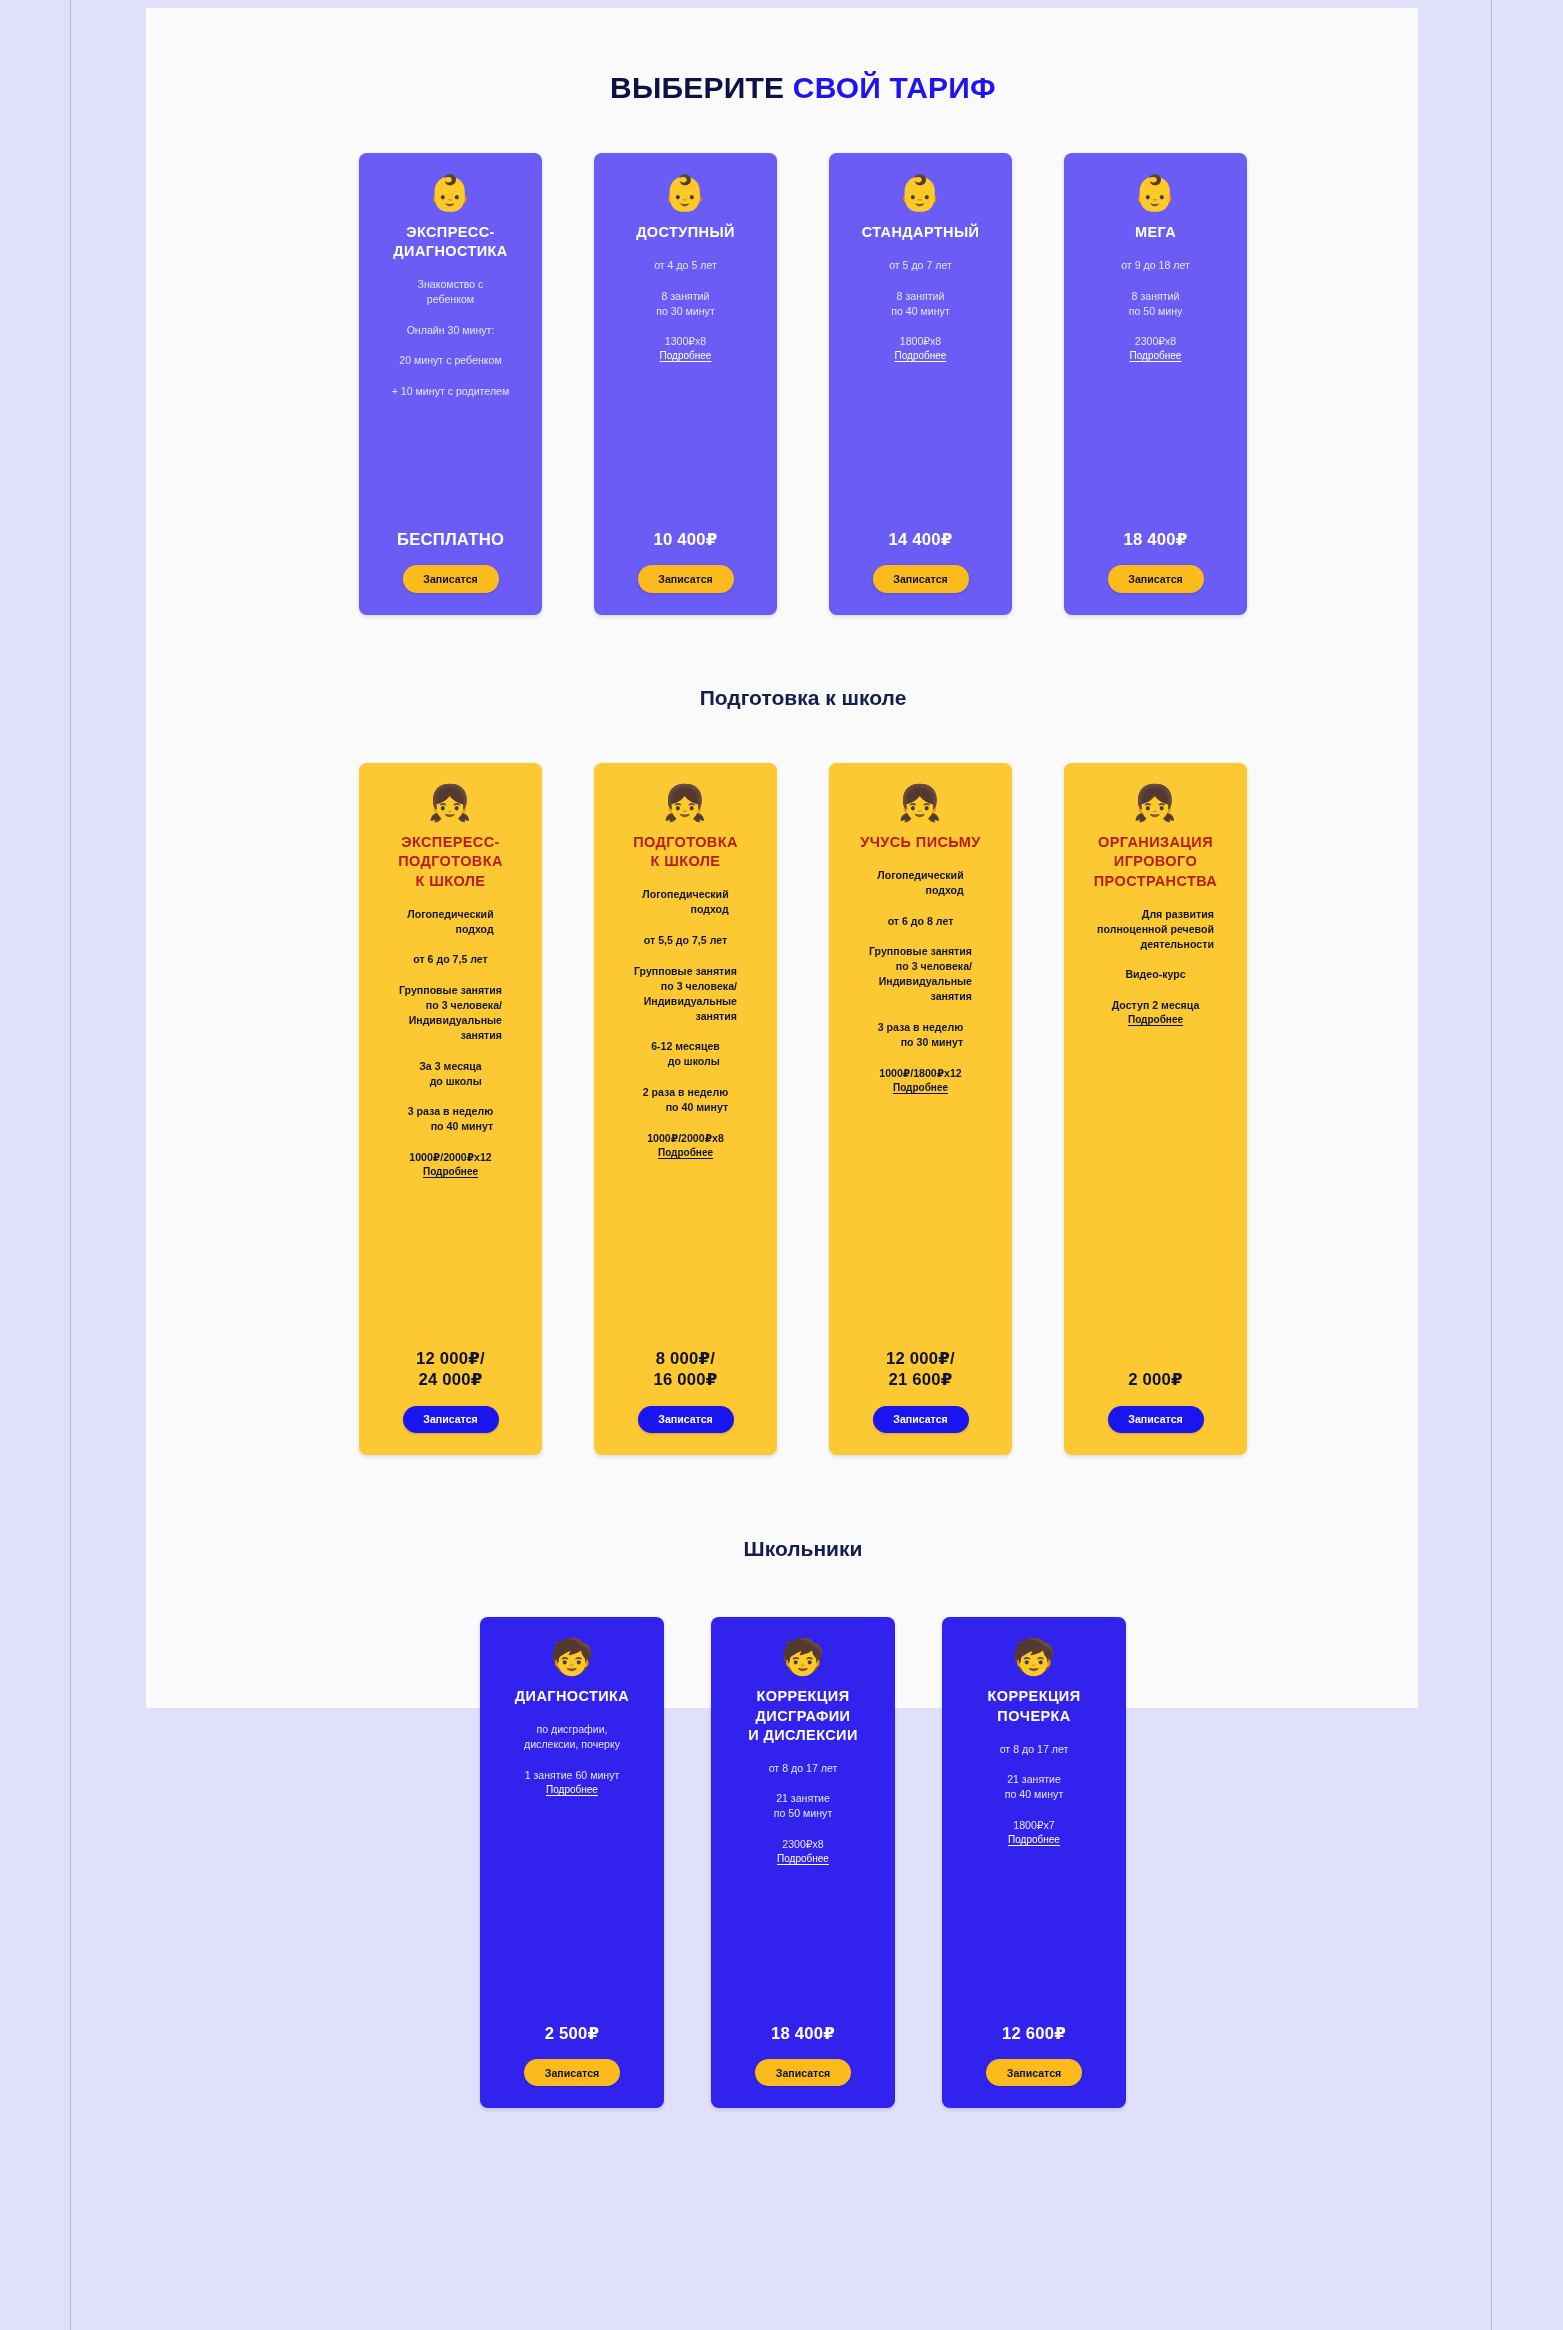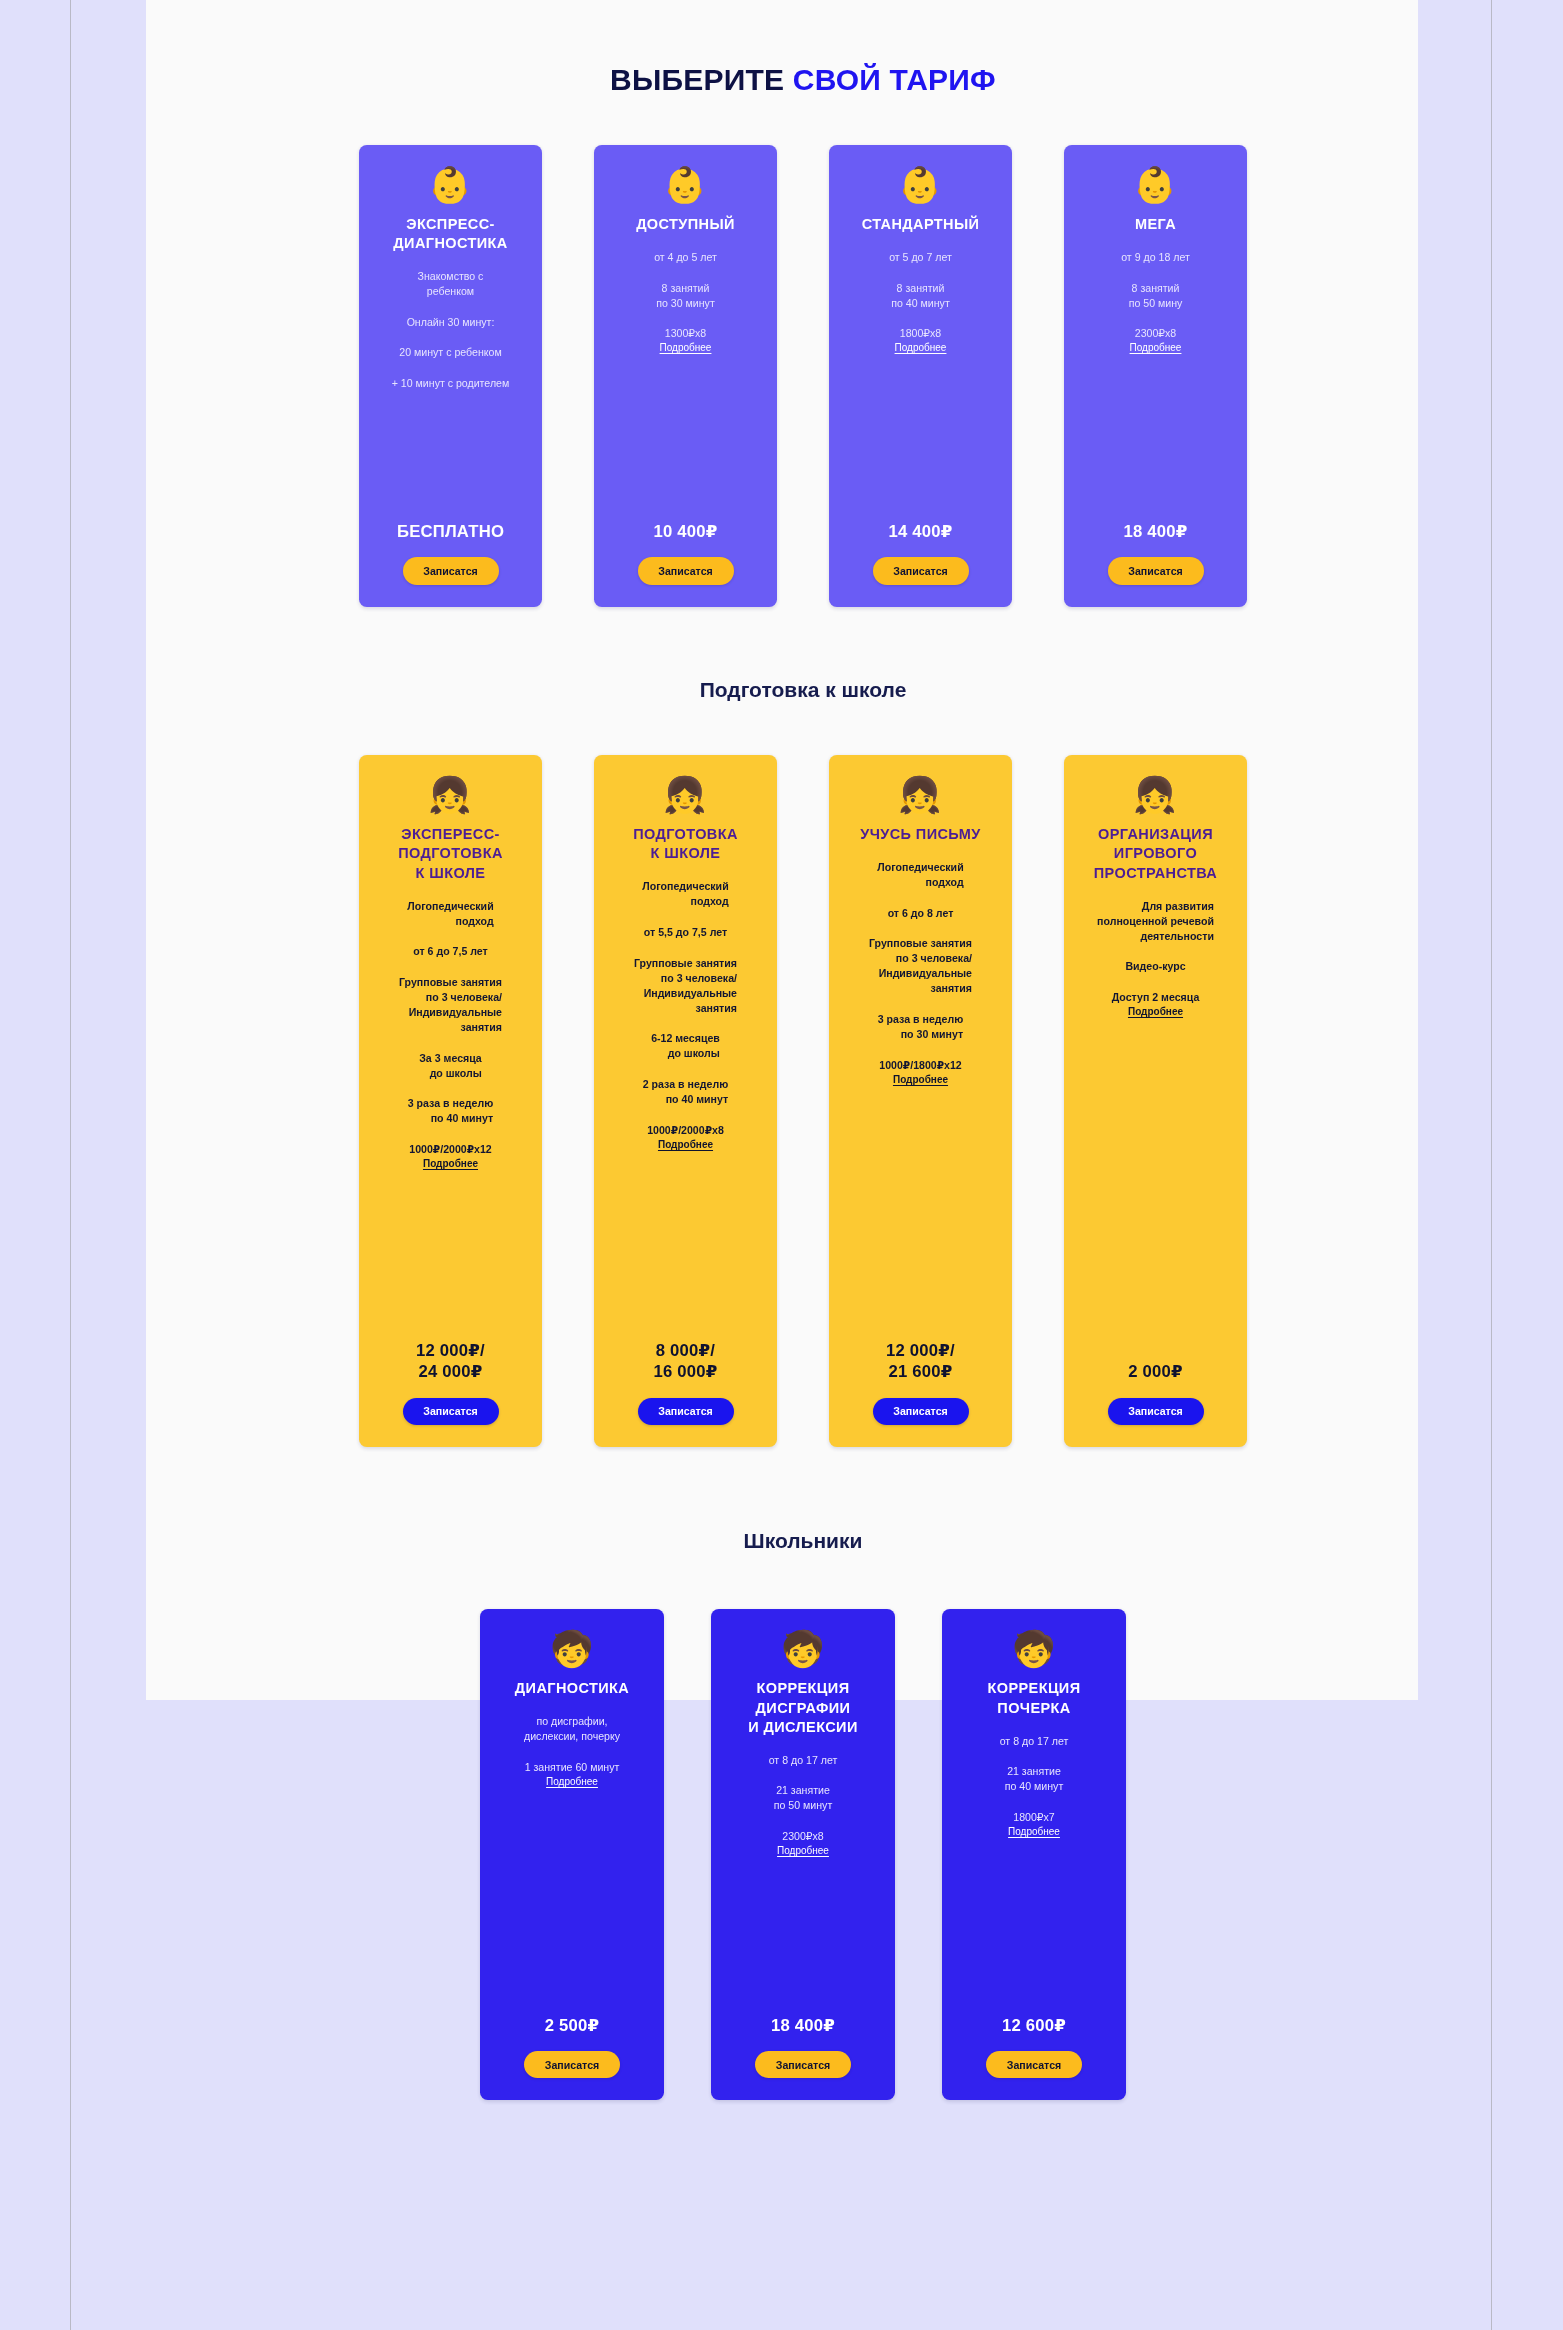--- a/index.html
+++ b/index.html
@@ -20,21 +20,21 @@
     overflow: hidden;
   }
 
   .edge-rule { position: absolute; top: 0; bottom: 0; width: 1.1px; background: #b9b9c6; }
   .edge-rule.left  { left: 70px; }
   .edge-rule.right { left: 1491px; }
 
   .content-sheet {
     position: absolute;
     left: 146px;
-    top: 0;
+    top: 8px;
     width: 1272px;
     height: 1700px;
     background: #fafafa;
     padding-left: 42px;
   }
 
   .inner {
     width: 100%;
     padding-top: 63px;
   }
@@ -99,21 +99,21 @@
 
   .card-title {
     font-size: 14.5px;
     font-weight: 700;
     letter-spacing: 0.4px;
     line-height: 1.33;
     white-space: pre-line;
   }
   .card.purple .card-title,
   .card.blue   .card-title { color: #ffffff; }
-  .card.yellow .card-title { color: #4c1d95; }
+  .card.yellow .card-title { color: #b91c1c; }
 
   .card-lines {
     margin-top: 15.6px;
     width: 100%;
     display: flex;
     flex-direction: column;
     align-items: center;
     gap: 0;
   }
 

